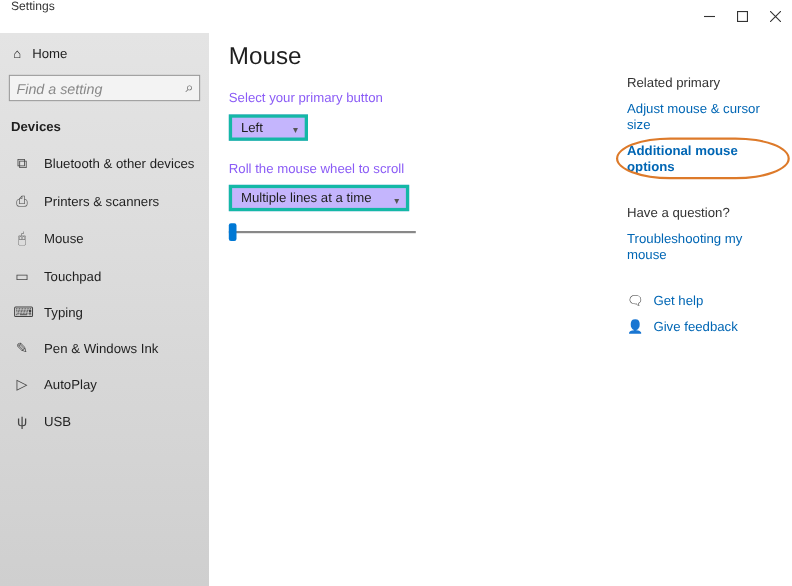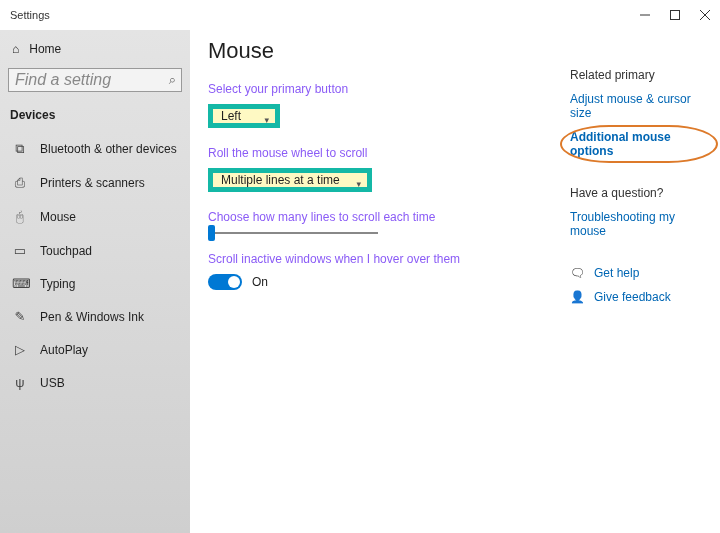--- a/index.html
+++ b/index.html
@@ -1,37 +1,37 @@
 <!DOCTYPE html>
 <html><head>
 <meta charset="utf-8">
 <style>
   * { box-sizing: border-box; margin: 0; padding: 0; }
   body { font-family: "Segoe UI", Tahoma, sans-serif; font-size: 12px; color: #1f1f1f; background: #fff; }
   .window { width: 720px; height: 533px; background: #fff; position: relative; overflow: hidden; display: flex; flex-direction: column; }
-  .titlebar { height: 30px; display: flex; align-items: center; justify-content: space-between; padding: 0 0 0 10px; font-size: 11px; color: #333; }
+  .titlebar { height: 30px; display: flex; align-items: flex-start; justify-content: space-between; padding: 0 0 0 10px; font-size: 11px; color: #333; }
   .titlebar .wbtns { display: flex; }
   .titlebar .wbtn { width: 30px; height: 30px; display: flex; align-items: center; justify-content: center; font-size: 12px; }
   .body { flex: 1; display: flex; overflow: hidden; }
   .sidebar { width: 190px; background: linear-gradient(180deg,#e4e4e4 0%,#dcdcdc 40%,#cfcfcf 100%); padding-top: 6px; display: flex; flex-direction: column; }
   .home-row { display: flex; align-items: center; padding: 6px 12px; gap: 10px; font-size: 12px; }
   .search { margin: 6px 8px; position: relative; }
-  .search input { width: 100%; height: 24px; padding: 0 22px 0 6px; border: 1px solid #999; background: #f3f3f3; font-size: 16px; color: #666; }
+  .search input { width: 100%; height: 24px; padding: 0 22px 0 6px; border: 1px solid #999; background: #f3f3f3; font-size: 13px; color: #666; }
   .search input::placeholder { color: #888; font-style: italic; }
   .search .sicon { position: absolute; right: 6px; top: 4px; color: #666; font-size: 13px; }
   .section-title { font-weight: 600; font-size: 12px; padding: 10px 0 10px 10px; }
   .nav { list-style: none; }
   .nav li { display: flex; align-items: center; gap: 12px; padding: 9px 12px; font-size: 12px; cursor: default; }
   .nav li .nicon { width: 16px; text-align: center; color: #444; font-size: 13px; }
   .main { flex: 1; display: flex; padding: 8px 0 0 18px; }
   .content { flex: 1; padding-right: 10px; }
   h1 { font-size: 22px; font-weight: 400; margin-bottom: 18px; margin-top: 0px; }
   .field { margin-bottom: 18px; }
   .label { font-size: 12px; margin-bottom: 8px; color: #8b5cf6; }
-  .select { border: 5px solid #14b8a6; padding: 3px 18px 3px 8px; display: inline-flex; align-items: center; gap: 8px; background: #fef9c3; font-size: 12px; position: relative; height: 24px; }
+  .select { border: 3px solid #14b8a6; padding: 3px 18px 3px 8px; display: inline-flex; align-items: center; gap: 8px; background: #c4b5fd; font-size: 12px; position: relative; height: 24px; }
   .select .chev { font-size: 9px; color: #555; position: absolute; right: 6px; top: 6px; }
   .slider-wrap { display: flex; align-items: center; }
   .slider-track { width: 170px; height: 2px; background: #888; position: relative; }
   .slider-thumb { position: absolute; left: 0; top: -7px; width: 7px; height: 16px; background: #0078d4; border-radius: 2px; }
   .toggle-row { display: flex; align-items: center; gap: 10px; margin-top: 6px; }
   .toggle { width: 34px; height: 16px; background: #0078d4; border-radius: 8px; position: relative; }
   .toggle .knob { position: absolute; right: 2px; top: 2px; width: 12px; height: 12px; background: #fff; border-radius: 50%; }
   .rightcol { width: 150px; padding-right: 12px; padding-top: 30px; }
   .rightcol .rhead { font-size: 12px; color: #333; margin-bottom: 10px; }
   .rlink { font-size: 12px; color: #0066b4; margin-bottom: 10px; display: block; cursor: pointer; }
@@ -127,37 +127,27 @@
 
         <div class="field">
           <div class="label">Roll the mouse wheel to scroll</div>
           <div class="select" style="width:164px">
             <span>Multiple lines at a time</span>
             <span class="chev">▾</span>
           </div>
         </div>
 
         <div class="field">
-          <div class="label">Choose how many lines to scroll each time</div>
           <div class="slider-wrap">
             <div class="slider-track">
               <div class="slider-thumb"></div>
             </div>
           </div>
         </div>
 
-        <div class="field">
-          <div class="label">Scroll inactive windows when I hover over them</div>
-          <div class="toggle-row">
-            <div class="toggle">
-              <div class="knob"></div>
-            </div>
-            <span>On</span>
-          </div>
-        </div>
       </div>
 
       <div class="rightcol">
         <div class="rhead">Related primary</div>
         <span class="rlink">Adjust mouse &amp; cursor size</span>
         <span class="rlink circled">Additional mouse options</span>
 
         <div style="height:18px"></div>
         <div class="rhead">Have a question?</div>
         <span class="rlink">Troubleshooting my mouse</span>

